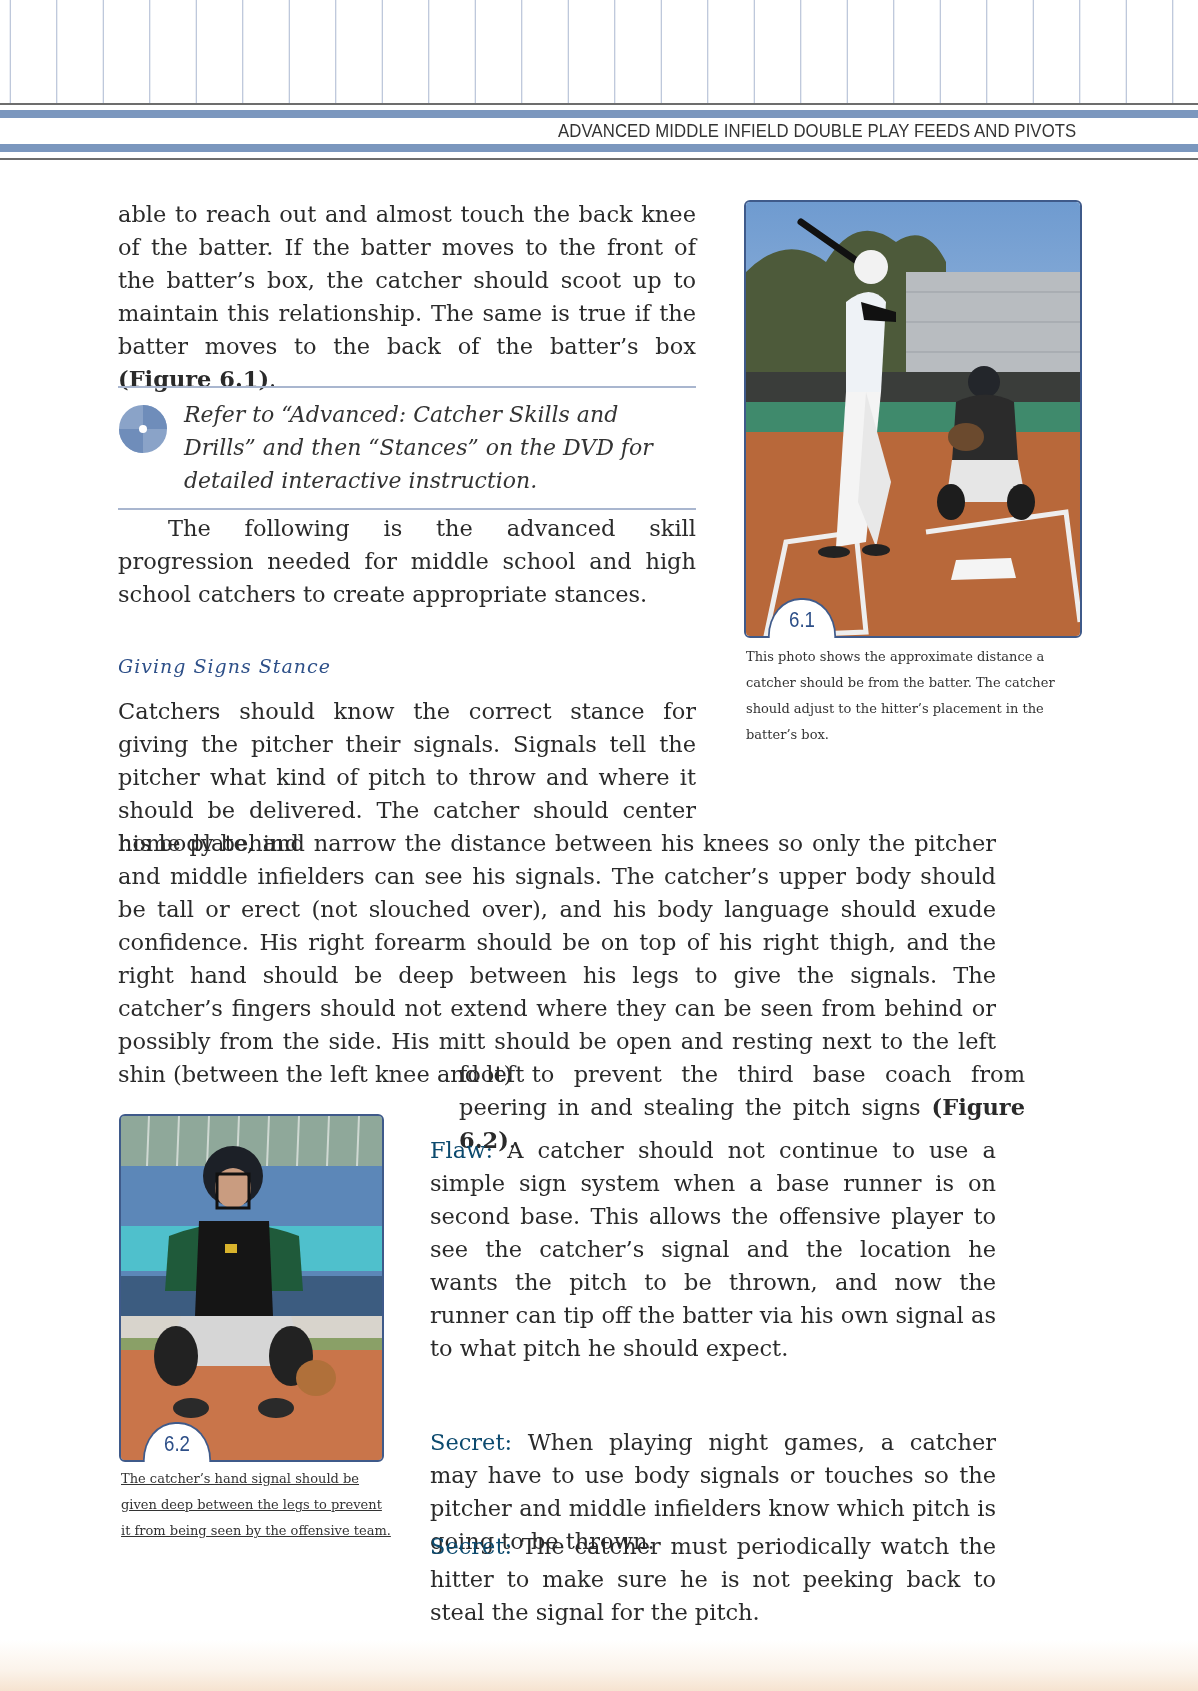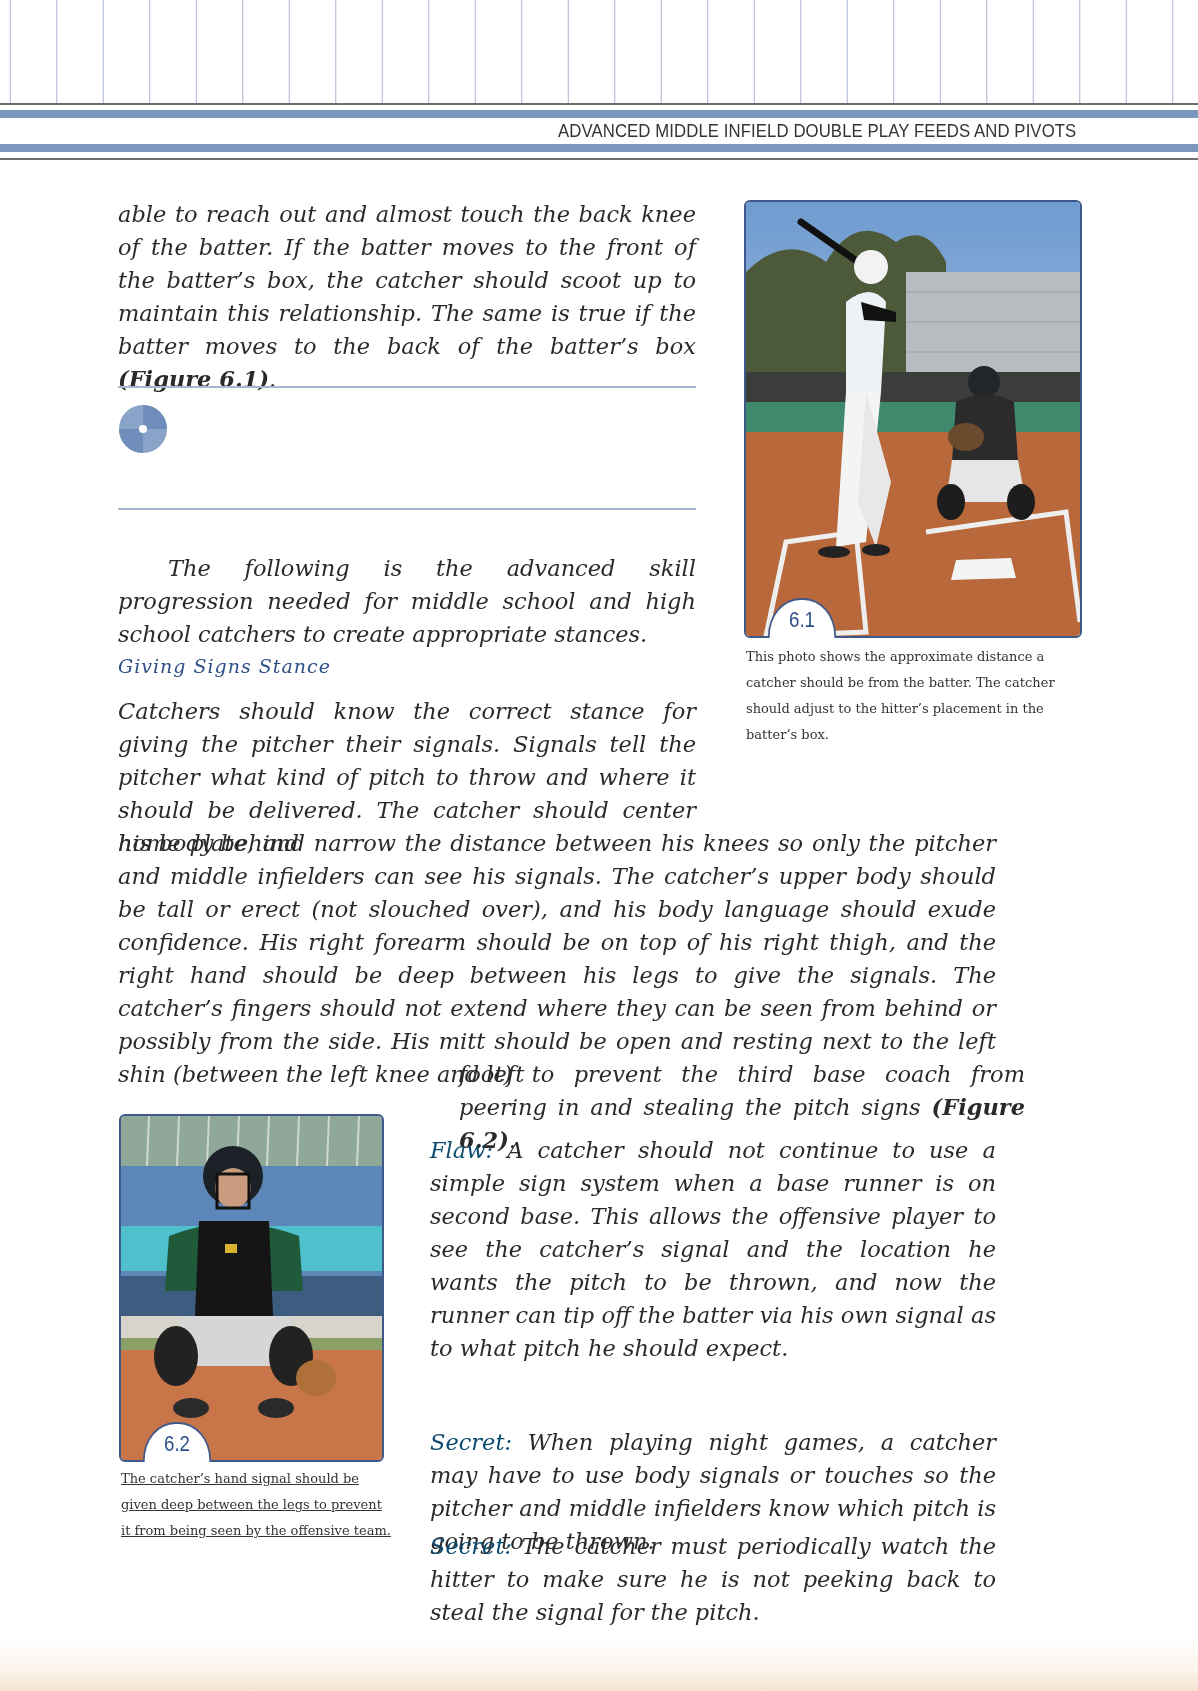--- a/index.html
+++ b/index.html
@@ -18,29 +18,29 @@
   .band { position:absolute; left:0; width:1198px; }
   .band-line1 { top:103px; height:2px; background:#6d6d6d; }
   .band-blue1 { top:110px; height:8px; background:#7b97be; }
   .band-blue2 { top:144px; height:8px; background:#7b97be; }
   .band-line2 { top:158px; height:2px; background:#6d6d6d; }
   .running-head {
     position:absolute; top:121px; left:558px;
     font-family:"Liberation Sans", sans-serif; font-size:18px;
     letter-spacing:0.1px; color:#333; transform:scaleX(0.93); transform-origin:left top;
   }
-  .body-text { font-size:22.5px; line-height:33px; position:absolute;font-style:italic; }
+  .body-text { font-size:22.5px; line-height:33px; position:absolute; }
   .justify { text-align:justify; text-align-last:left; }
   .p1 { left:118px; top:198px; width:578px; }
   .dvd-box { position:absolute; left:118px; top:386px; width:578px; height:120px;
     border-top:2px solid #a9b6cf; border-bottom:2px solid #a9b6cf; }
   .dvd-icon { position:absolute; left:0; top:16px; width:50px; height:50px; }
   .dvd-text { position:absolute; left:66px; top:10px; width:500px; font-style:italic;
     font-size:22px; line-height:33px; color:#333; }
-  .p2 { left:118px; top:552px; width:578px; text-indent:50px; }
+  .p2 { left:118px; top:512px; width:578px; text-indent:50px; }
   .h2 { position:absolute; left:118px; top:655px; font-size:19px; font-style:italic;
     color:#2d4f88; letter-spacing:1px; }
   .p3 { left:118px; top:695px; width:578px; }
   .p3b { left:118px; top:827px; width:878px; }
   .p3c { left:430px; top:1058px; width:566px;margin-left:29px; }
   .flaw { left:430px; top:1134px; width:566px; }
   .secret1 { left:430px; top:1426px; width:566px; }
   .secret2 { left:430px; top:1530px; width:566px; }
   .label { color:#0c4a6e; }
   .fig { position:absolute; border:2px solid #3f5a8a; border-radius:6px; overflow:hidden; }
@@ -73,20 +73,21 @@
 
 <div class="dvd-box">
   <div class="dvd-icon">
     <svg width="50" height="50" viewBox="0 0 50 50">
       <circle cx="25" cy="25" r="24" fill="#8aa3c8"></circle>
       <path d="M25 25 L25 1 A24 24 0 0 1 49 25 Z" fill="#6f8dba"></path>
       <path d="M25 25 L25 49 A24 24 0 0 1 1 25 Z" fill="#6f8dba"></path>
       <circle cx="25" cy="25" r="4" fill="#fff"></circle>
     </svg>
   </div>
+  <div class="dvd-text">Refer to “Advanced: Catcher Skills and Drills” and then “Stances” on the DVD for detailed interactive instruction.</div>
 </div>
 
 <div class="body-text justify p2">The following is the advanced skill progression needed for middle school and high school catchers to create appropriate stances.</div>
 
 <div class="h2">Giving Signs Stance</div>
 
 <div class="body-text justify p3">Catchers should know the correct stance for giving the pitcher their signals. Signals tell the pitcher what kind of pitch to throw and where it should be delivered. The catcher should center his body behind</div>
 <div class="body-text justify p3b">home plate, and narrow the distance between his knees so only the pitcher and middle infielders can see his signals. The catcher’s upper body should be tall or erect (not slouched over), and his body language should exude confidence. His right forearm should be on top of his right thigh, and the right hand should be deep between his legs to give the signals. The catcher’s fingers should not extend where they can be seen from behind or possibly from the side. His mitt should be open and resting next to the left shin (between the left knee and left</div>
 <div class="body-text justify p3c"><span>foot) to prevent the third base coach from peering in and stealing the pitch signs </span><b>(Figure 6.2)</b><span>.</span></div>
 

